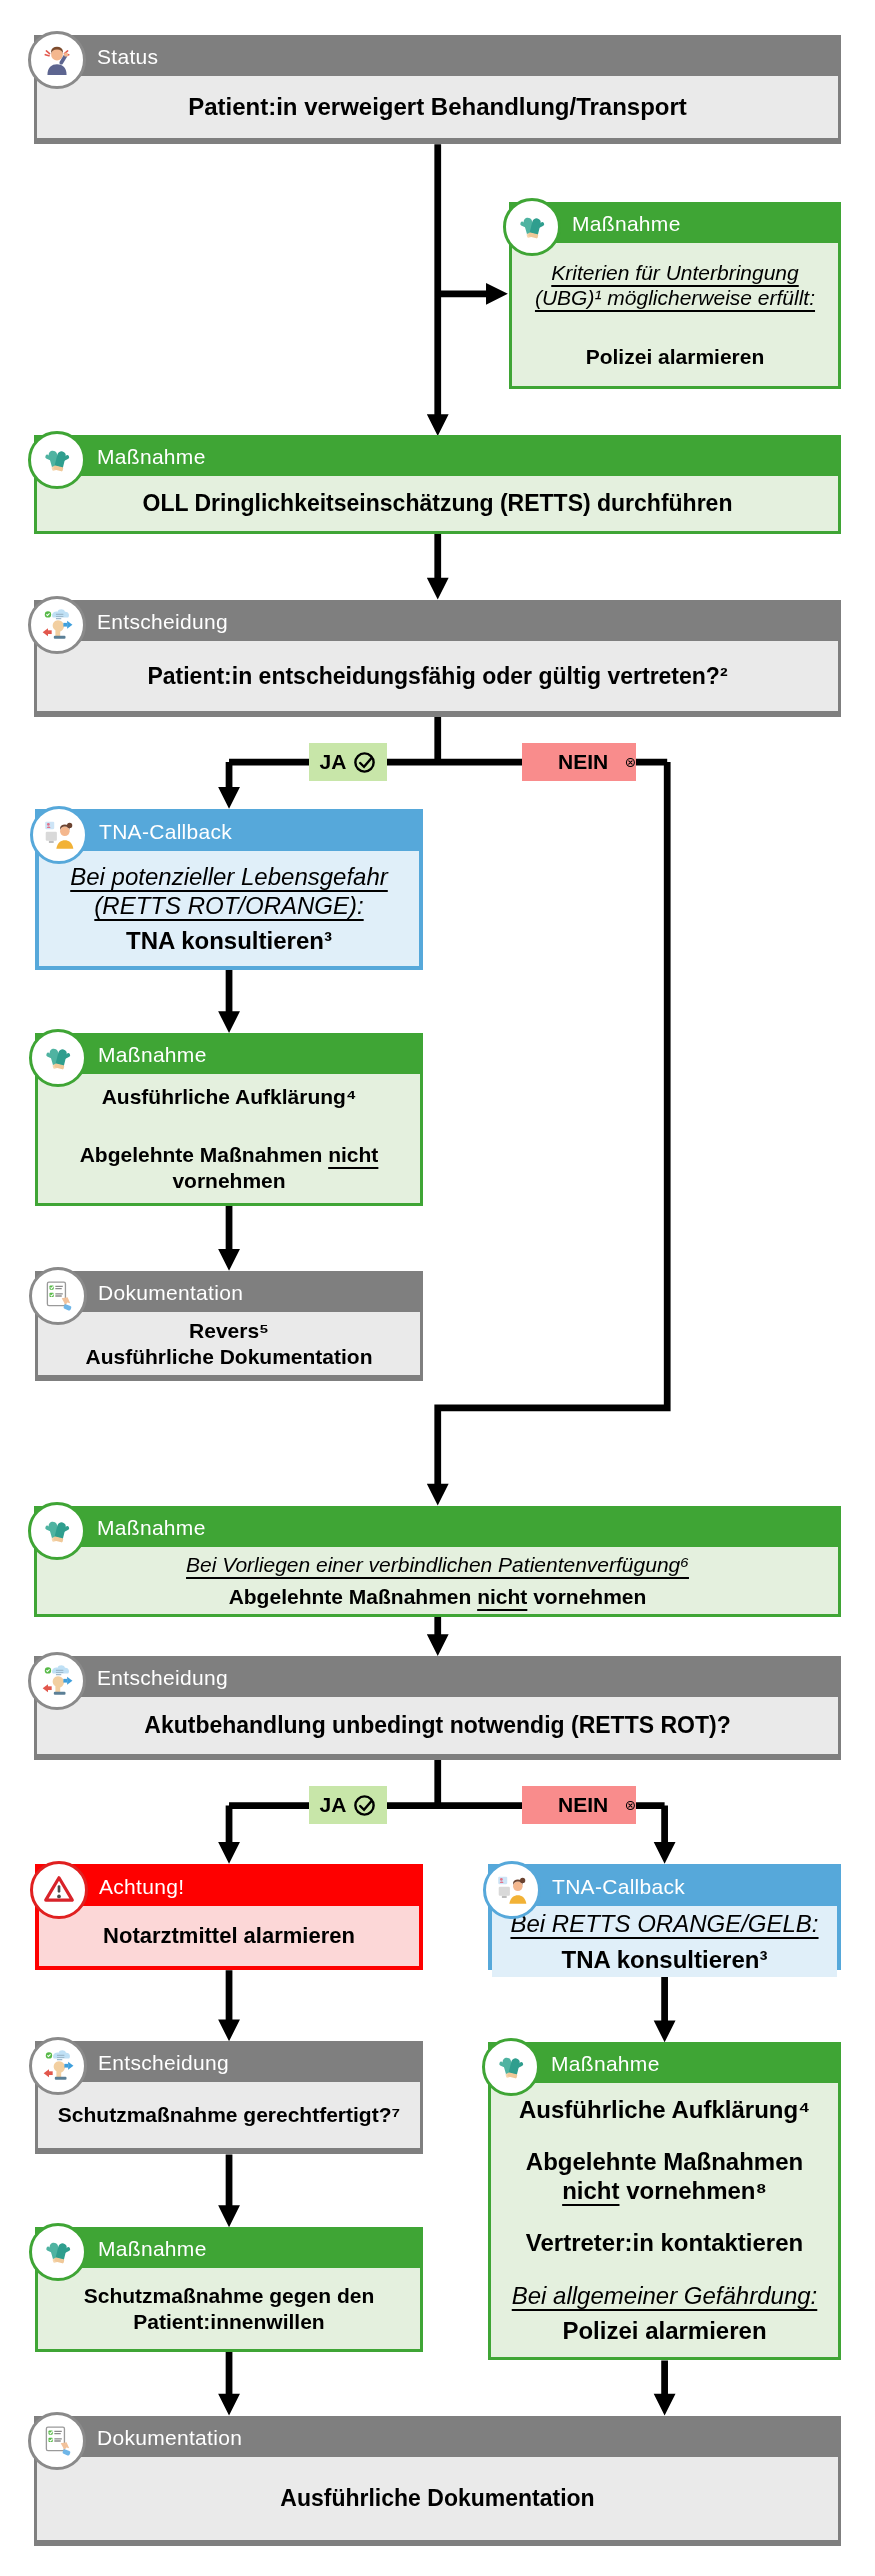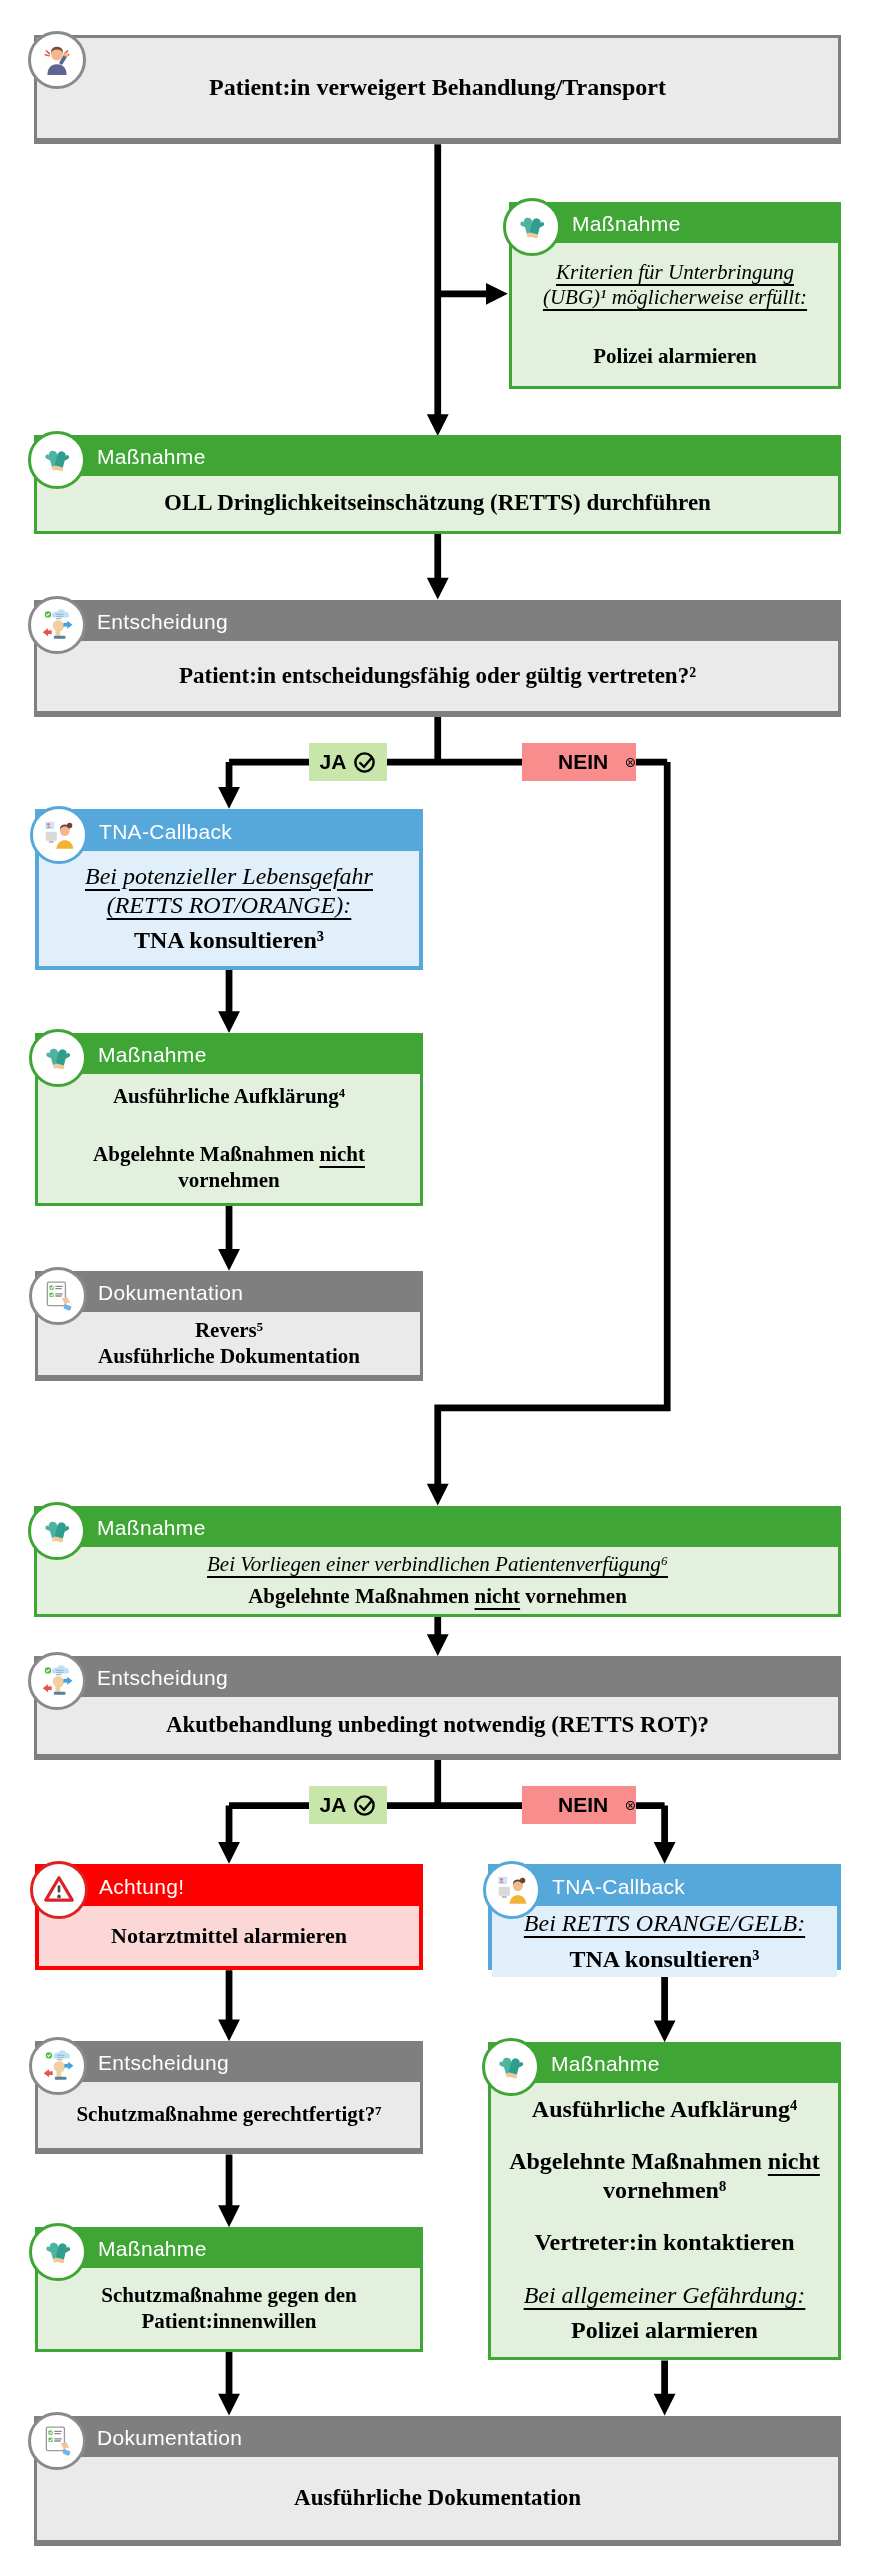--- a/index.html
+++ b/index.html
@@ -5,21 +5,21 @@
   html,body{margin:0;padding:0;}
   body{width:876px;height:2576px;position:relative;background:#ffffff;
        font-family:"Liberation Sans", sans-serif;color:#000;}
   .stage{position:absolute;left:0;top:0;width:876px;height:2576px;}
   svg.wires{position:absolute;left:0;top:0;z-index:1;}
 
   .node{position:absolute;display:flex;flex-direction:column;box-sizing:border-box;z-index:2;}
   .node .hdr{flex:0 0 38px;display:flex;align-items:center;padding-left:60px;
              color:#fff;font-size:21px;letter-spacing:0.3px;}
   .node .bdy{flex:1;display:flex;flex-direction:column;align-items:center;justify-content:center;
-             text-align:center;font-weight:bold;line-height:1.22;padding:3.1px 12.5px;font-family:Liberation Serif, serif;}
+             text-align:center;font-weight:bold;line-height:1.22;padding:3.1px 12.5px;}
 
   .gray {border:3.6px solid #7f7f7f;border-bottom-width:6.2px;}
   .gray .hdr{background:#7f7f7f;}
   .gray .bdy{background:#eaeaea;}
   .green{border:3.6px solid #3fa535;}
   .green .hdr{background:#3fa535;}
   .green .bdy{background:#e4f0de;}
   .blue {border:4.2px solid #56a8da;}
   .blue .hdr{background:#56a8da;}
   .blue .bdy{background:#e0eff9;}
@@ -69,20 +69,23 @@
     <span class="badge">
       <svg viewBox="0 0 64 64">
         <path d="M12 15l6 5M10 22l7 2M52 15l-6 5M54 22l-7 2" stroke="#e2574c" stroke-width="3" fill="none" stroke-linecap="round"></path>
         <circle cx="32" cy="22" r="11" fill="#f4b78e"></circle>
         <path d="M21 21a11 9 0 0 1 22 0v-6a11 8 0 0 0-22 0z" fill="#7c4a2c"></path>
         <path d="M14 60c0-14 8-20 18-20s18 6 18 20z" fill="#5d6590"></path>
         <path d="M40 37l8-13" stroke="#5d6590" stroke-width="7" stroke-linecap="round"></path>
         <circle cx="49" cy="22" r="4" fill="#f4b78e"></circle>
       </svg>
     </span>
+    <div class="hdr">
+        <span>Status</span>
+      </div>
     <div class="bdy fs46">
       <span class="line">Patient:in verweigert Behandlung/Transport</span>
     </div>
   </div>
 
   <div class="node green" style="left:509px;top:202px;width:332px;height:187px;">
     <span class="badge">
       <svg viewBox="0 0 64 64">
         <g transform="rotate(-16 27 32)">
           <path d="M19 44V22a8 8 0 0 1 16 0v22z" fill="#4fb3a1"></path>

